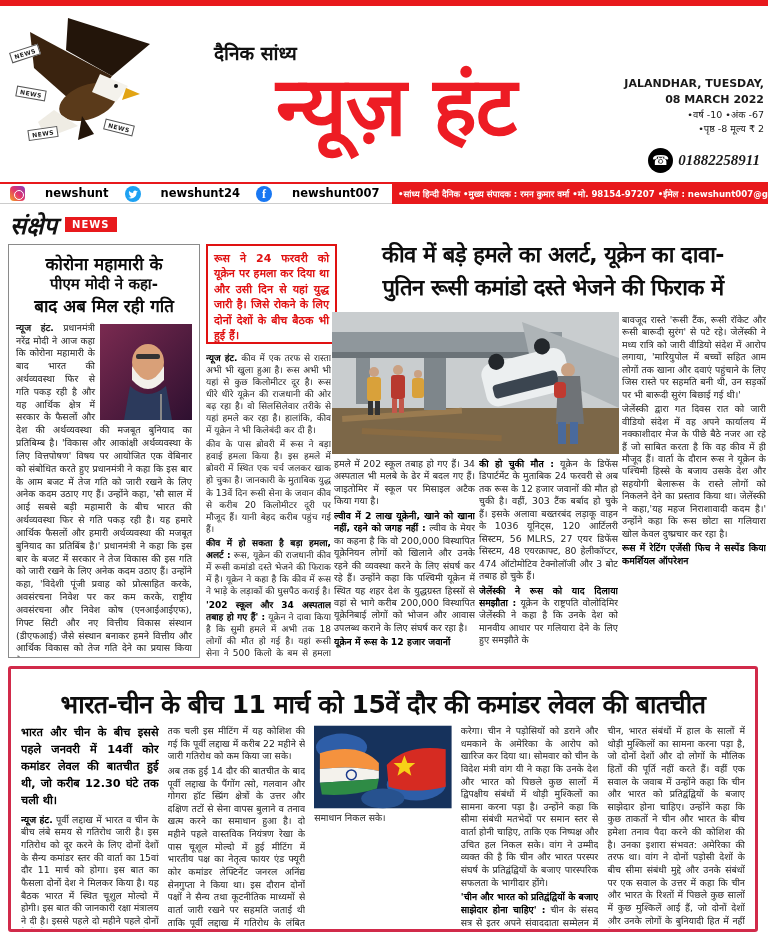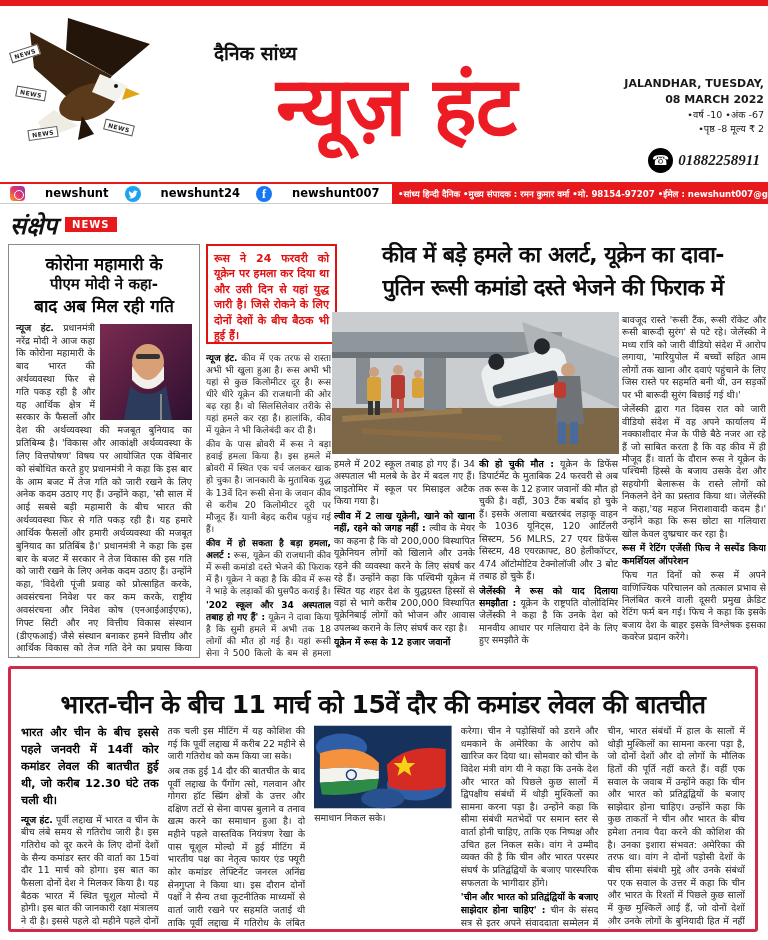--- a/index.html
+++ b/index.html
@@ -265,21 +265,20 @@
 
   <div class="abs newscol colC">
     <p class="para"><b class="lead">की हो चुकी मौत :</b> <span>यूक्रेन के डिफेंस डिपार्टमेंट के मुताबिक 24 फरवरी से अब तक रूस के 12 हजार जवानों की मौत हो चुकी है। वहीं, 303 टैंक बर्बाद हो चुके हैं। इसके अलावा बख्तरबंद लड़ाकू वाहन के 1036 यूनिट्स, 120 आर्टिलरी सिस्टम, 56 MLRS, 27 एयर डिफेंस सिस्टम, 48 एयरक्राफ्ट, 80 हेलीकॉप्टर, 474 ऑटोमोटिव टेक्नोलॉजी और 3 बोट तबाह हो चुके हैं।</span></p>
     <p class="para"><b class="lead">जेलेंस्की ने रूस को याद दिलाया समझौता :</b> <span>यूक्रेन के राष्ट्रपति वोलोदिमिर जेलेंस्की ने कहा है कि उनके देश को मानवीय आधार पर गलियारा देने के लिए हुए समझौते के</span></p>
   </div>
 
   <div class="abs newscol colD">
     <p class="para"><b class="lead"></b> <span>बावजूद रास्ते 'रूसी टैंक, रूसी रॉकेट और रूसी बारूदी सुरंग' से पटे रहे। जेलेंस्की ने मध्य रात्रि को जारी वीडियो संदेश में आरोप लगाया, 'मारियुपोल में बच्चों सहित आम लोगों तक खाना और दवाएं पहुंचाने के लिए जिस रास्ते पर सहमति बनी थी, उन सड़कों पर भी बारूदी सुरंग बिछाई गई थी।'</span></p>
     <p class="para"><b class="lead"></b> <span>जेलेंस्की द्वारा गत दिवस रात को जारी वीडियो संदेश में वह अपने कार्यालय में नक्काशीदार मेज के पीछे बैठे नजर आ रहे हैं जो साबित करता है कि वह कीव में ही मौजूद हैं। वार्ता के दौरान रूस ने यूक्रेन के पश्चिमी हिस्से के बजाय उसके देश और सहयोगी बेलारूस के रास्ते लोगों को निकलने देने का प्रस्ताव किया था। जेलेंस्की ने कहा,'यह महज निराशावादी कदम है।' उन्होंने कहा कि रूस छोटा सा गलियारा खोल केवल दुष्प्रचार कर रहा है।</span></p>
     <p class="para"><b class="lead">रूस में रेटिंग एजेंसी फिच ने सस्पेंड किया कमर्शियल ऑपरेशन</b> <span></span></p>
-    <p class="para"><b class="lead"></b> <span>फिच गत दिनों को रूस में अपने वाणिज्यिक परिचालन को तत्काल प्रभाव से निलंबित करने वाली दूसरी प्रमुख क्रेडिट रेटिंग फर्म बन गई। फिच ने कहा कि इसके बजाय देश के बाहर इसके विश्लेषक इसका कवरेज प्रदान करेंगे।</span></p>
   </div>
 
   <div class="abs bottom-box">
     <div class="bottom-headline">भारत-चीन के बीच 11 मार्च को 15वें दौर की कमांडर लेवल की बातचीत</div>
     <div class="bottom-cols">
 
       <div class="bcol">
         <div class="b-intro">भारत और चीन के बीच इससे पहले जनवरी में 14वीं कोर कमांडर लेवल की बातचीत हुई थी, जो करीब 12.30 घंटे तक चली थी।</div>
         <p class="para"><b class="lead">न्यूज हंट.</b> <span>पूर्वी लद्दाख में भारत व चीन के बीच लंबे समय से गतिरोध जारी है। इस गतिरोध को दूर करने के लिए दोनों देशों के सैन्य कमांडर स्तर की वार्ता का 15वां दौर 11 मार्च को होगा। इस बात का फैसला दोनों देश ने मिलकर किया है। यह बैठक भारत में स्थित चूशुल मोल्दो में होगी। इस बात की जानकारी रक्षा मंत्रालय ने दी है। इससे पहले दो महीने पहले दोनों देशों के बीच 14वीं कोर कमांडर लेवल की बातचीत हुई थी। करीब 12.30 घंटे</span></p>
       </div>

